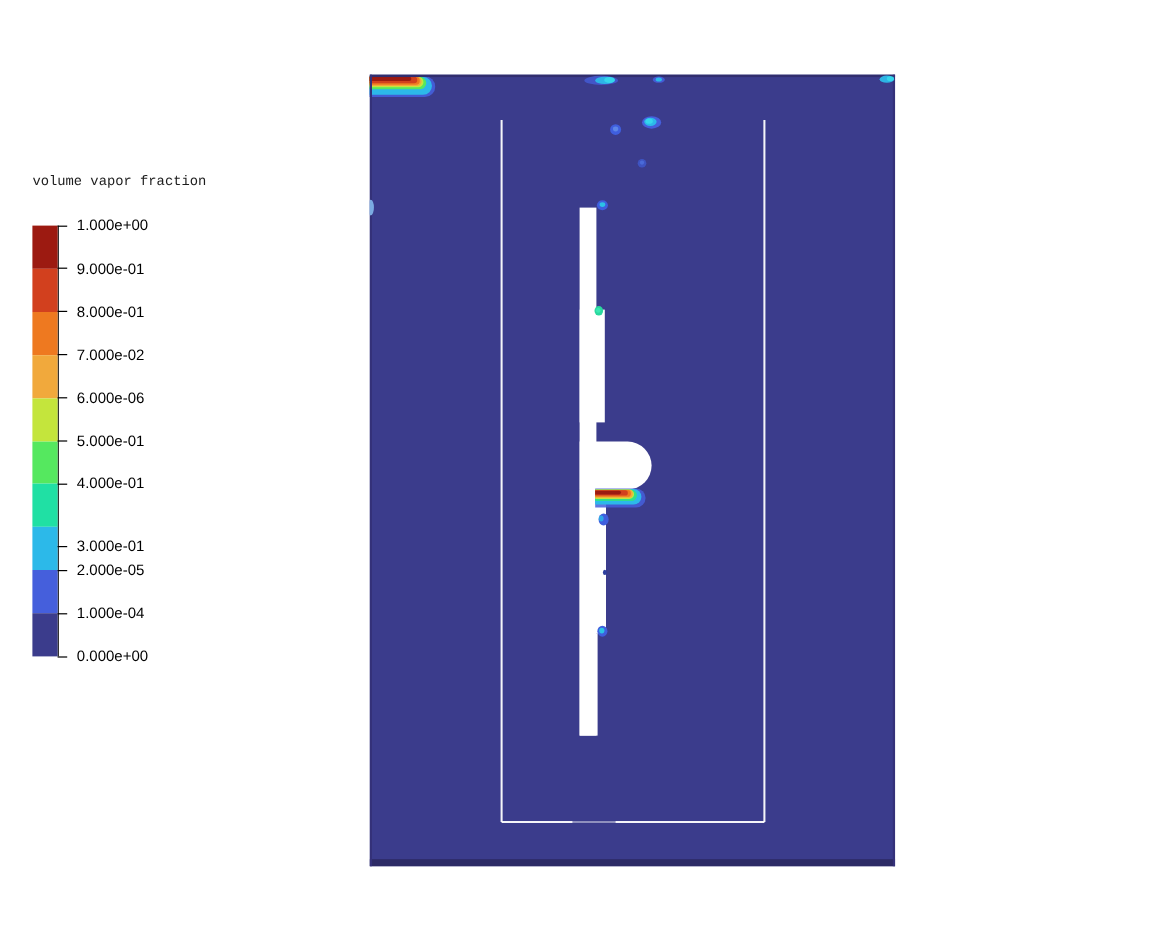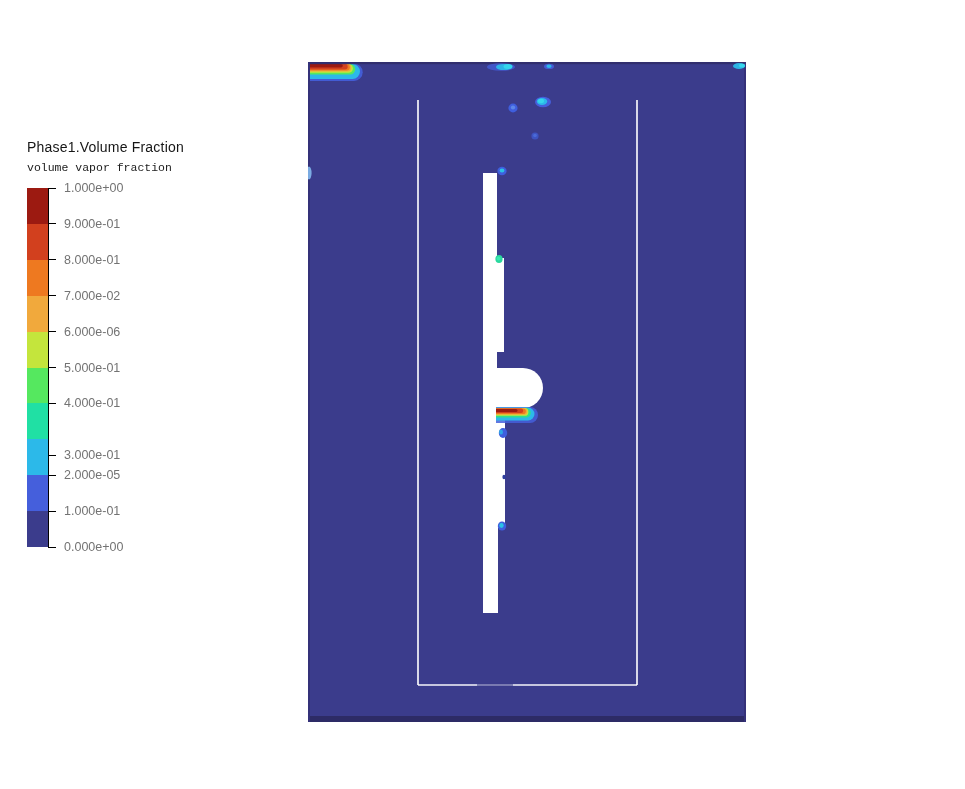--- a/index.html
+++ b/index.html
@@ -14,33 +14,32 @@
   .legend-title{font-size:14px;letter-spacing:0.2px;color:#161616;}
   .legend-subtitle{font-size:11.5px;margin-top:6px;color:#1c1c1c;font-family:Liberation Mono, monospace;}
   .colorbar-wrap{position:absolute;left:0;top:49px;width:210px;height:380px;}
   .colorbar{
     position:absolute;left:0;top:0;width:21px;height:359px;
     display:flex;flex-direction:column;border-right:1.4px solid #000;
   }
   .band{flex:1 1 auto;}
   .tick-row{position:absolute;left:21px;height:16px;display:flex;align-items:center;}
   .tickmark{width:8px;height:0;border-top:1.3px solid #000;}
-  .ticklabel{margin-left:8px;font-size:12.5px;color:#737373;white-space:nowrap;}
+  .ticklabel{margin-left:8px;font-size:12.5px;color:#000000;white-space:nowrap;}
 
   
   .domain{position:absolute;left:308px;top:62px;width:438px;height:660px;}
   .domain svg{display:block;}
 </style>
 </head>
 <body>
 
 <div class="stage">
 
   <div class="legend">
-    <div class="legend-title">Phase1.Volume Fraction</div>
     <div class="legend-subtitle">volume vapor fraction</div>
 
     <div class="colorbar-wrap">
       <div class="colorbar">
         <div class="band" style="background-color: rgb(156, 26, 17);"></div>
         <div class="band" style="background-color: rgb(210, 64, 30);"></div>
         <div class="band" style="background-color: rgb(238, 121, 32);"></div>
         <div class="band" style="background-color: rgb(241, 169, 60);"></div>
         <div class="band" style="background-color: rgb(196, 229, 60);"></div>
         <div class="band" style="background-color: rgb(85, 232, 95);"></div>
@@ -81,21 +80,21 @@
       <div class="tick-row" style="top:259px">
           <div class="tickmark"></div>
           <div class="ticklabel">3.000e-01</div>
         </div>
       <div class="tick-row" style="top:279.2px">
           <div class="tickmark"></div>
           <div class="ticklabel">2.000e-05</div>
         </div>
       <div class="tick-row" style="top:315.1px">
           <div class="tickmark"></div>
-          <div class="ticklabel">1.000e-01</div>
+          <div class="ticklabel">1.000e-04</div>
         </div>
       <div class="tick-row" style="top:351px">
           <div class="tickmark"></div>
           <div class="ticklabel">0.000e+00</div>
         </div>
     </div>
   </div>
 
   <div class="domain">
     <svg width="438" height="660" viewBox="0 0 438 660">

